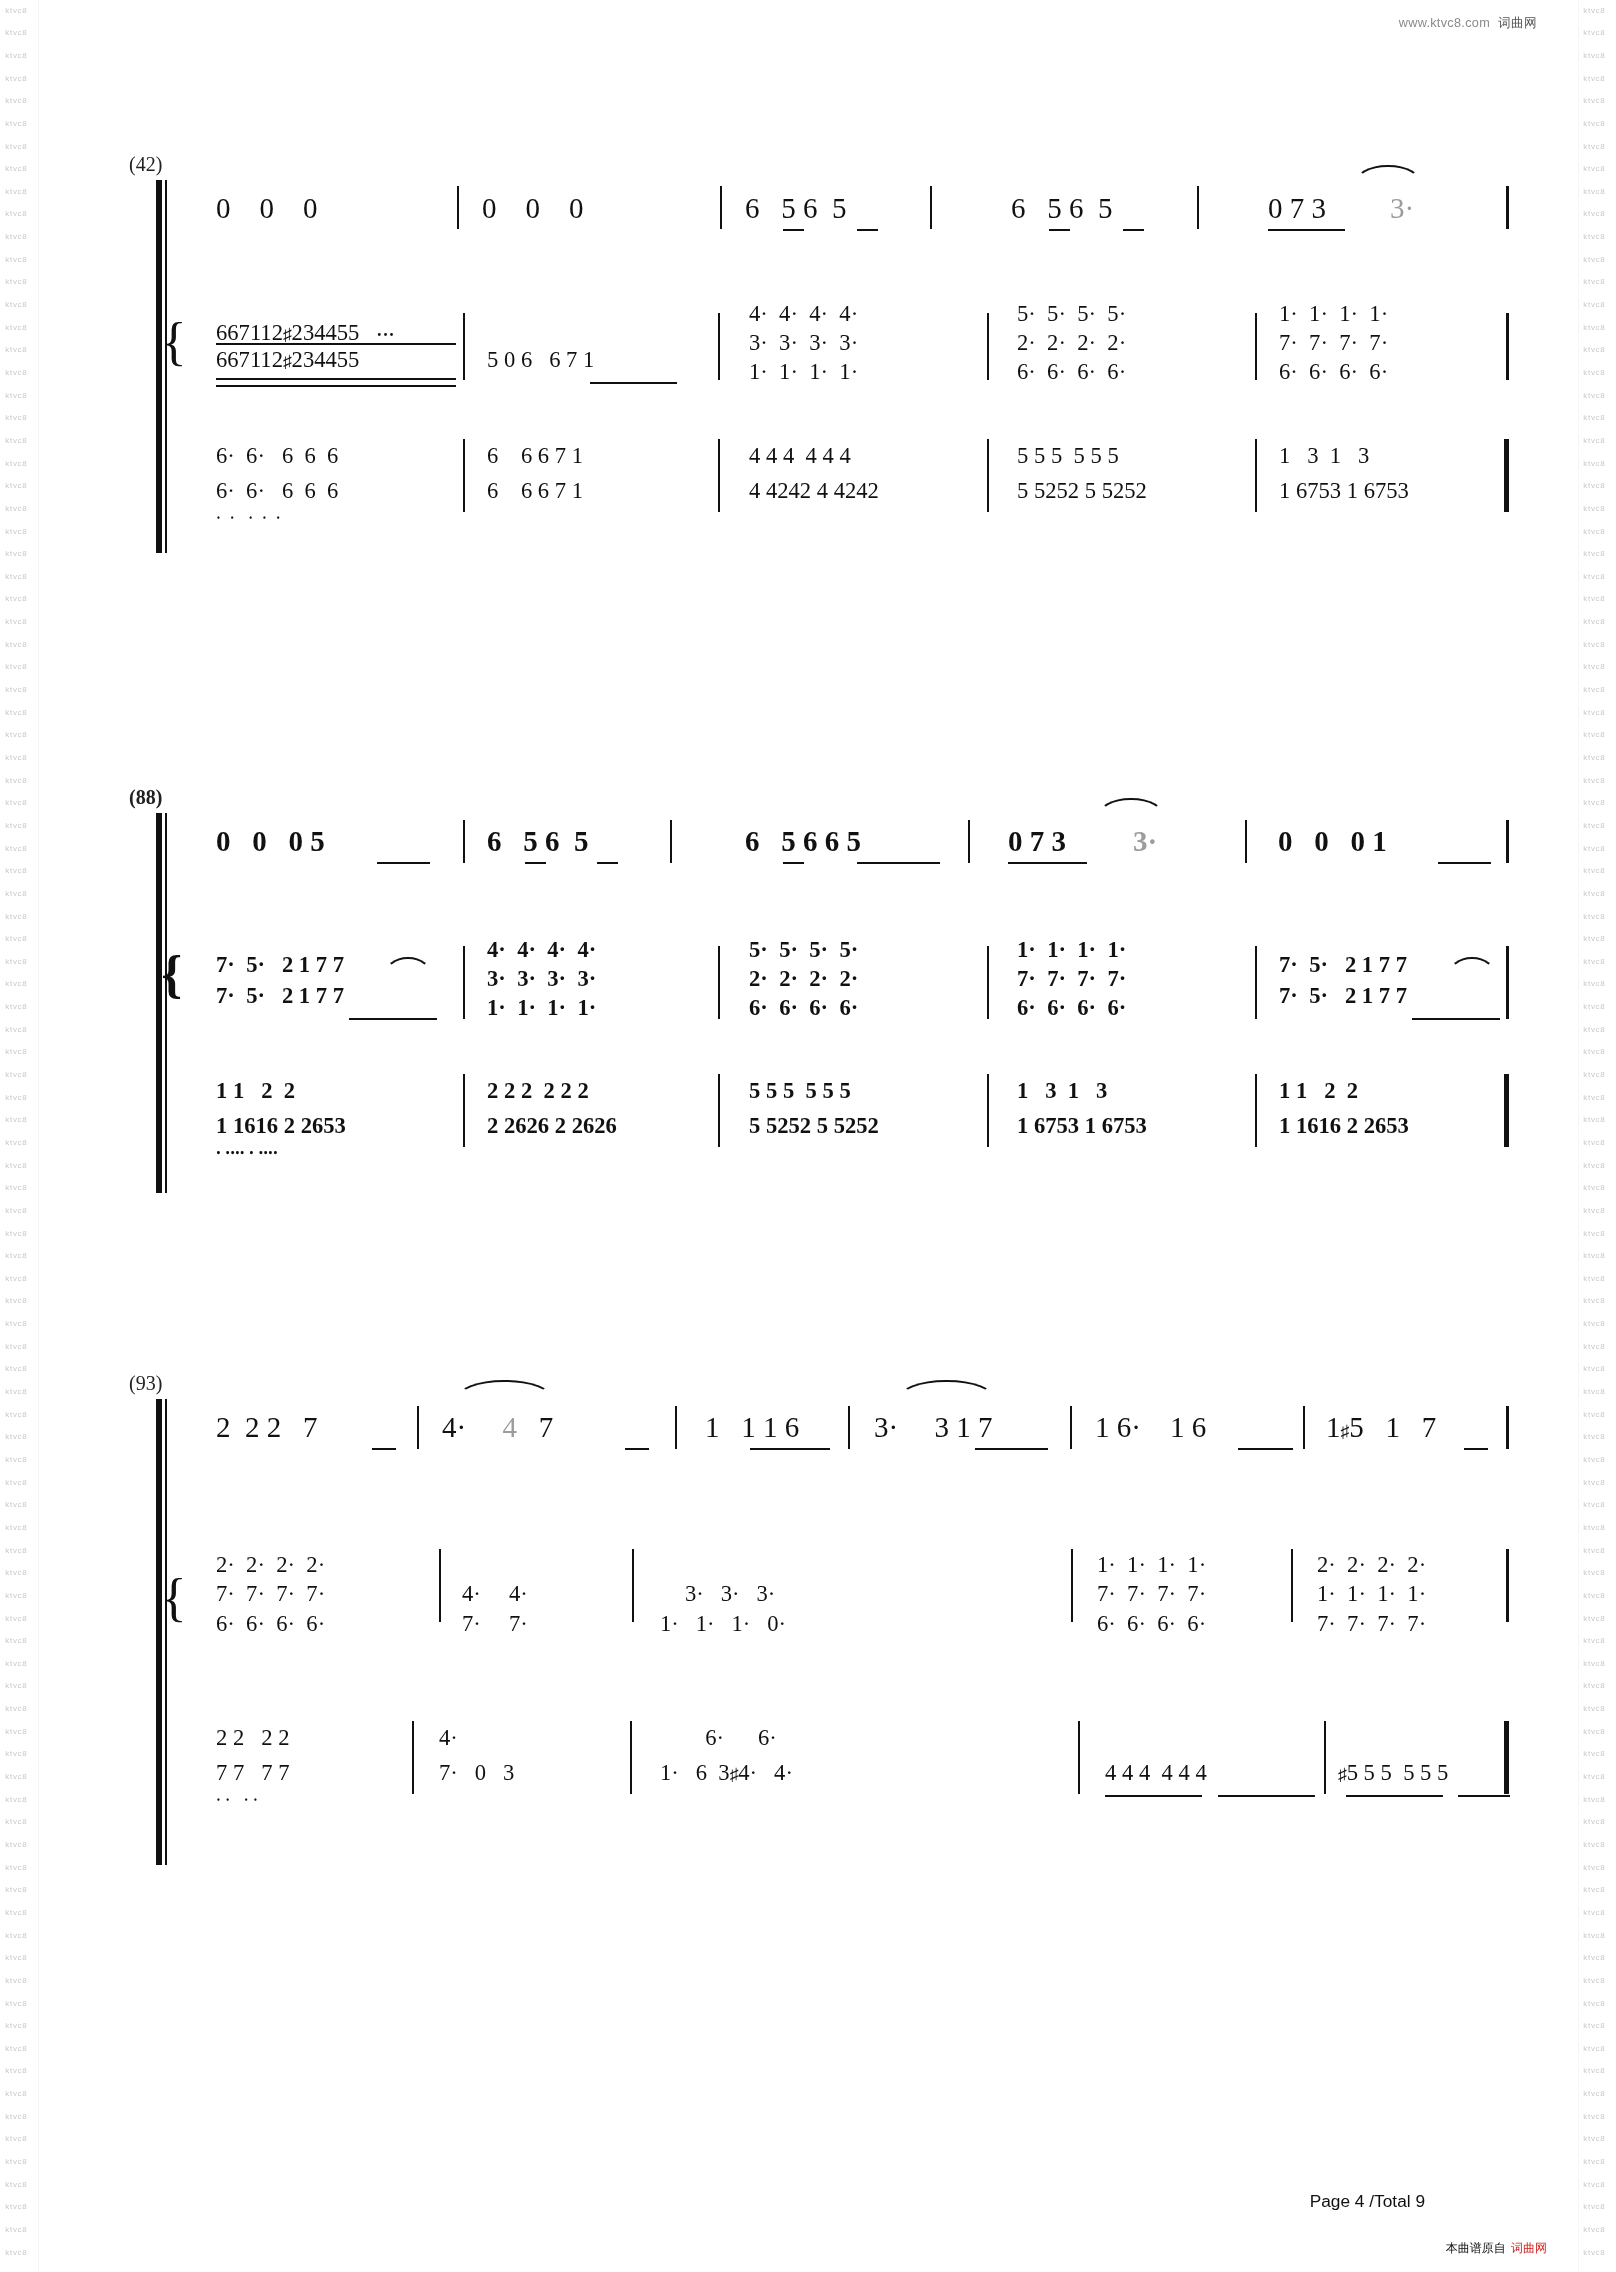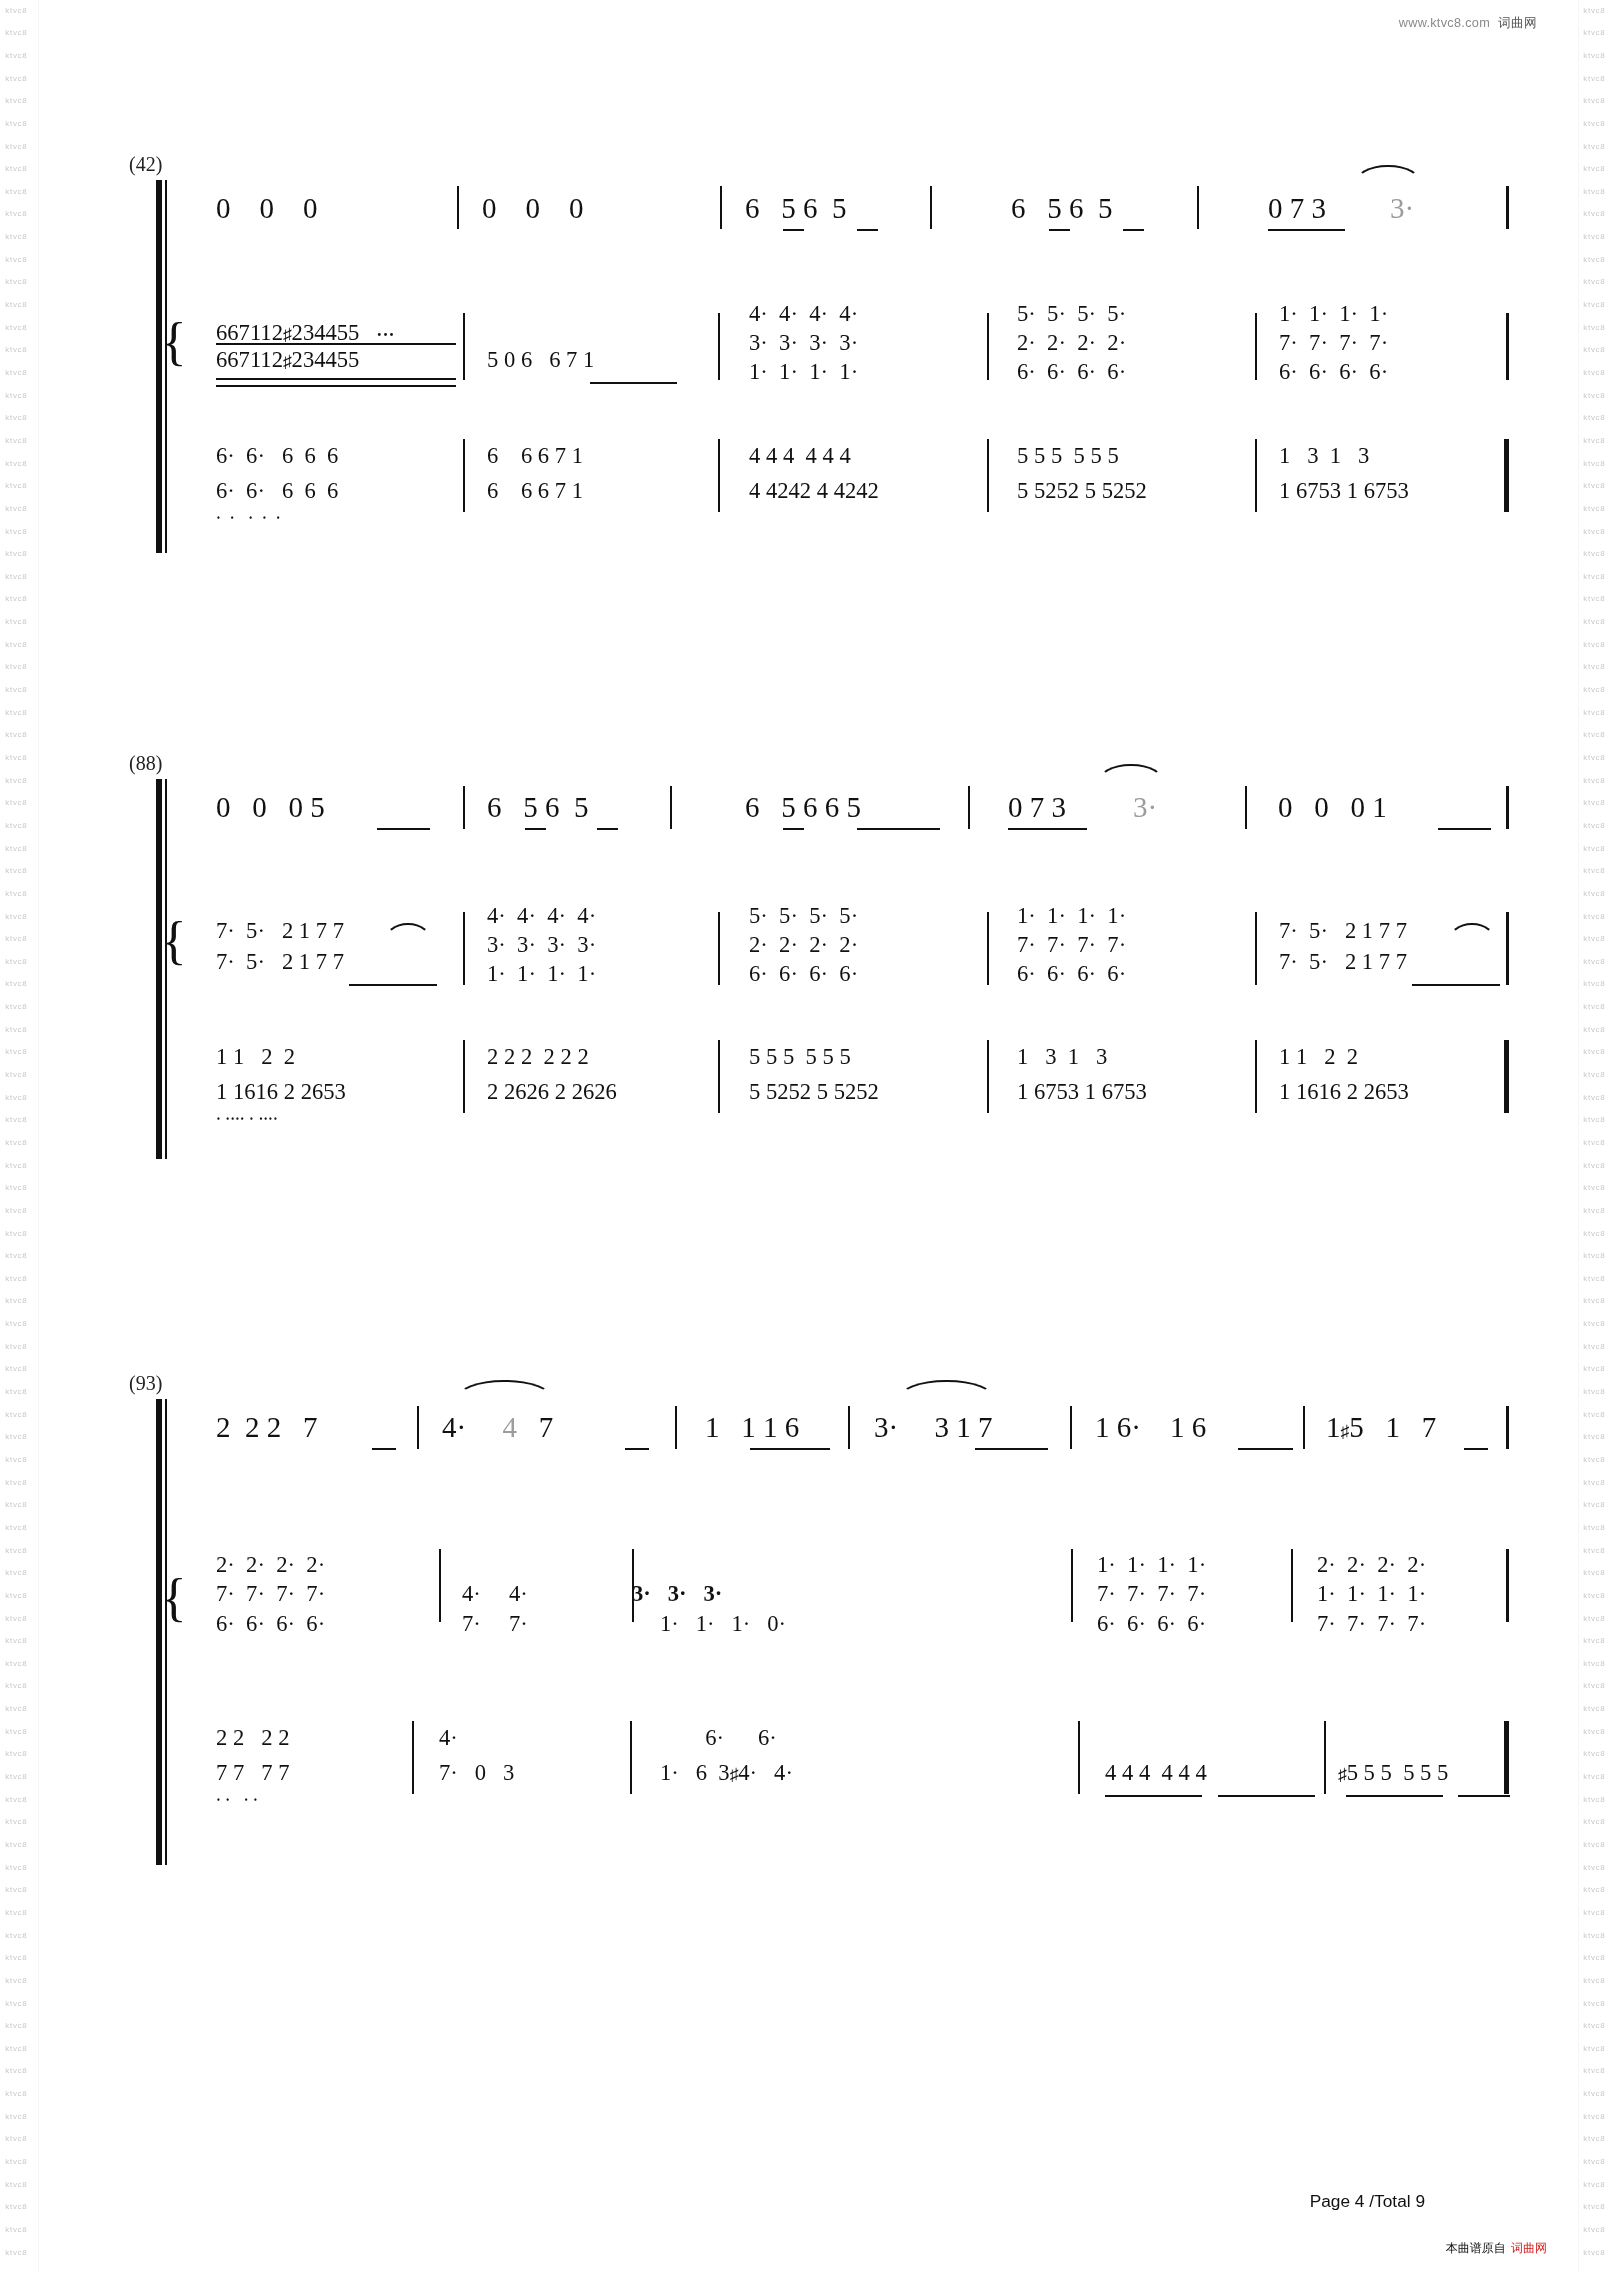--- a/index.html
+++ b/index.html
@@ -455,21 +455,21 @@
       <div class="nums small" style="left:978px; top:345px;">5&nbsp;5252&nbsp;5&nbsp;5252</div>
       <div class="barline" style="left:1216px; top:306px; width:2px; height:73px;"></div>
 
       <div class="nums small" style="left:1240px; top:310px;">1&nbsp;&nbsp;&nbsp;3&nbsp;&nbsp;1&nbsp;&nbsp;&nbsp;3</div>
       <div class="nums small" style="left:1240px; top:345px;">1&nbsp;6753&nbsp;1&nbsp;6753</div>
       <div class="barline thick" style="left:1465px; top:306px; width:4.7px; height:73px;"></div>
 
       <div class="nums tiny" style="left:177px; top:370px;">‧&nbsp;&nbsp;‧&nbsp;&nbsp;&nbsp;‧&nbsp;&nbsp;‧&nbsp;&nbsp;‧</div>
     </div>
 
-    <div class="system" style="top:739px;height:466px;">
+    <div class="system" style="top:773px;height:466px;font-weight:bold;">
 
       <div class="system-label" style="left:90px; top:13.3px;">(88)</div>
 
       <div class="brace" style="left:117px; top:40px; width:20px; height:380px;">
         <div class="bar-thick"></div>
         <div class="bar-thin"></div>
         <div class="curly" style="top:143px; left:5.3px; font-size:53px; line-height:37px;">{</div>
       </div>
 
       <div class="nums big" style="left:177px; top:52px;">0&nbsp;&nbsp;&nbsp;0&nbsp;&nbsp;&nbsp;0&nbsp;5</div>
@@ -575,21 +575,21 @@
 
       <div class="nums small" style="left:177px; top:213px;">2·&nbsp;&nbsp;2·&nbsp;&nbsp;2·&nbsp;&nbsp;2·</div>
       <div class="nums small" style="left:177px; top:242px;">7·&nbsp;&nbsp;7·&nbsp;&nbsp;7·&nbsp;&nbsp;7·</div>
       <div class="nums small" style="left:177px; top:272px;">6·&nbsp;&nbsp;6·&nbsp;&nbsp;6·&nbsp;&nbsp;6·</div>
       <div class="barline" style="left:400px; top:210px; width:2px; height:73px;"></div>
 
       <div class="nums small" style="left:423px; top:242px;">4·&nbsp;&nbsp;&nbsp;&nbsp;&nbsp;4·</div>
       <div class="nums small" style="left:423px; top:272px;">7·&nbsp;&nbsp;&nbsp;&nbsp;&nbsp;7·</div>
       <div class="barline" style="left:593px; top:210px; width:2px; height:73px;"></div>
 
-      <div class="nums small" style="left:593px; top:242px;font-weight:bold;">3·&nbsp;&nbsp;&nbsp;3·&nbsp;&nbsp;&nbsp;3·</div>
+      <div class="nums small" style="left:646px; top:242px;">3·&nbsp;&nbsp;&nbsp;3·&nbsp;&nbsp;&nbsp;3·</div>
       <div class="nums small" style="left:621px; top:272px;">1·&nbsp;&nbsp;&nbsp;1·&nbsp;&nbsp;&nbsp;1·&nbsp;&nbsp;&nbsp;0·</div>
       <div class="barline" style="left:1032px; top:210px; width:2px; height:73px;"></div>
 
       <div class="nums small" style="left:1058px; top:213px;">1·&nbsp;&nbsp;1·&nbsp;&nbsp;1·&nbsp;&nbsp;1·</div>
       <div class="nums small" style="left:1058px; top:242px;">7·&nbsp;&nbsp;7·&nbsp;&nbsp;7·&nbsp;&nbsp;7·</div>
       <div class="nums small" style="left:1058px; top:272px;">6·&nbsp;&nbsp;6·&nbsp;&nbsp;6·&nbsp;&nbsp;6·</div>
       <div class="barline" style="left:1252px; top:210px; width:2px; height:73px;"></div>
 
       <div class="nums small" style="left:1278px; top:213px;">2·&nbsp;&nbsp;2·&nbsp;&nbsp;2·&nbsp;&nbsp;2·</div>
       <div class="nums small" style="left:1278px; top:242px;">1·&nbsp;&nbsp;1·&nbsp;&nbsp;1·&nbsp;&nbsp;1·</div>

